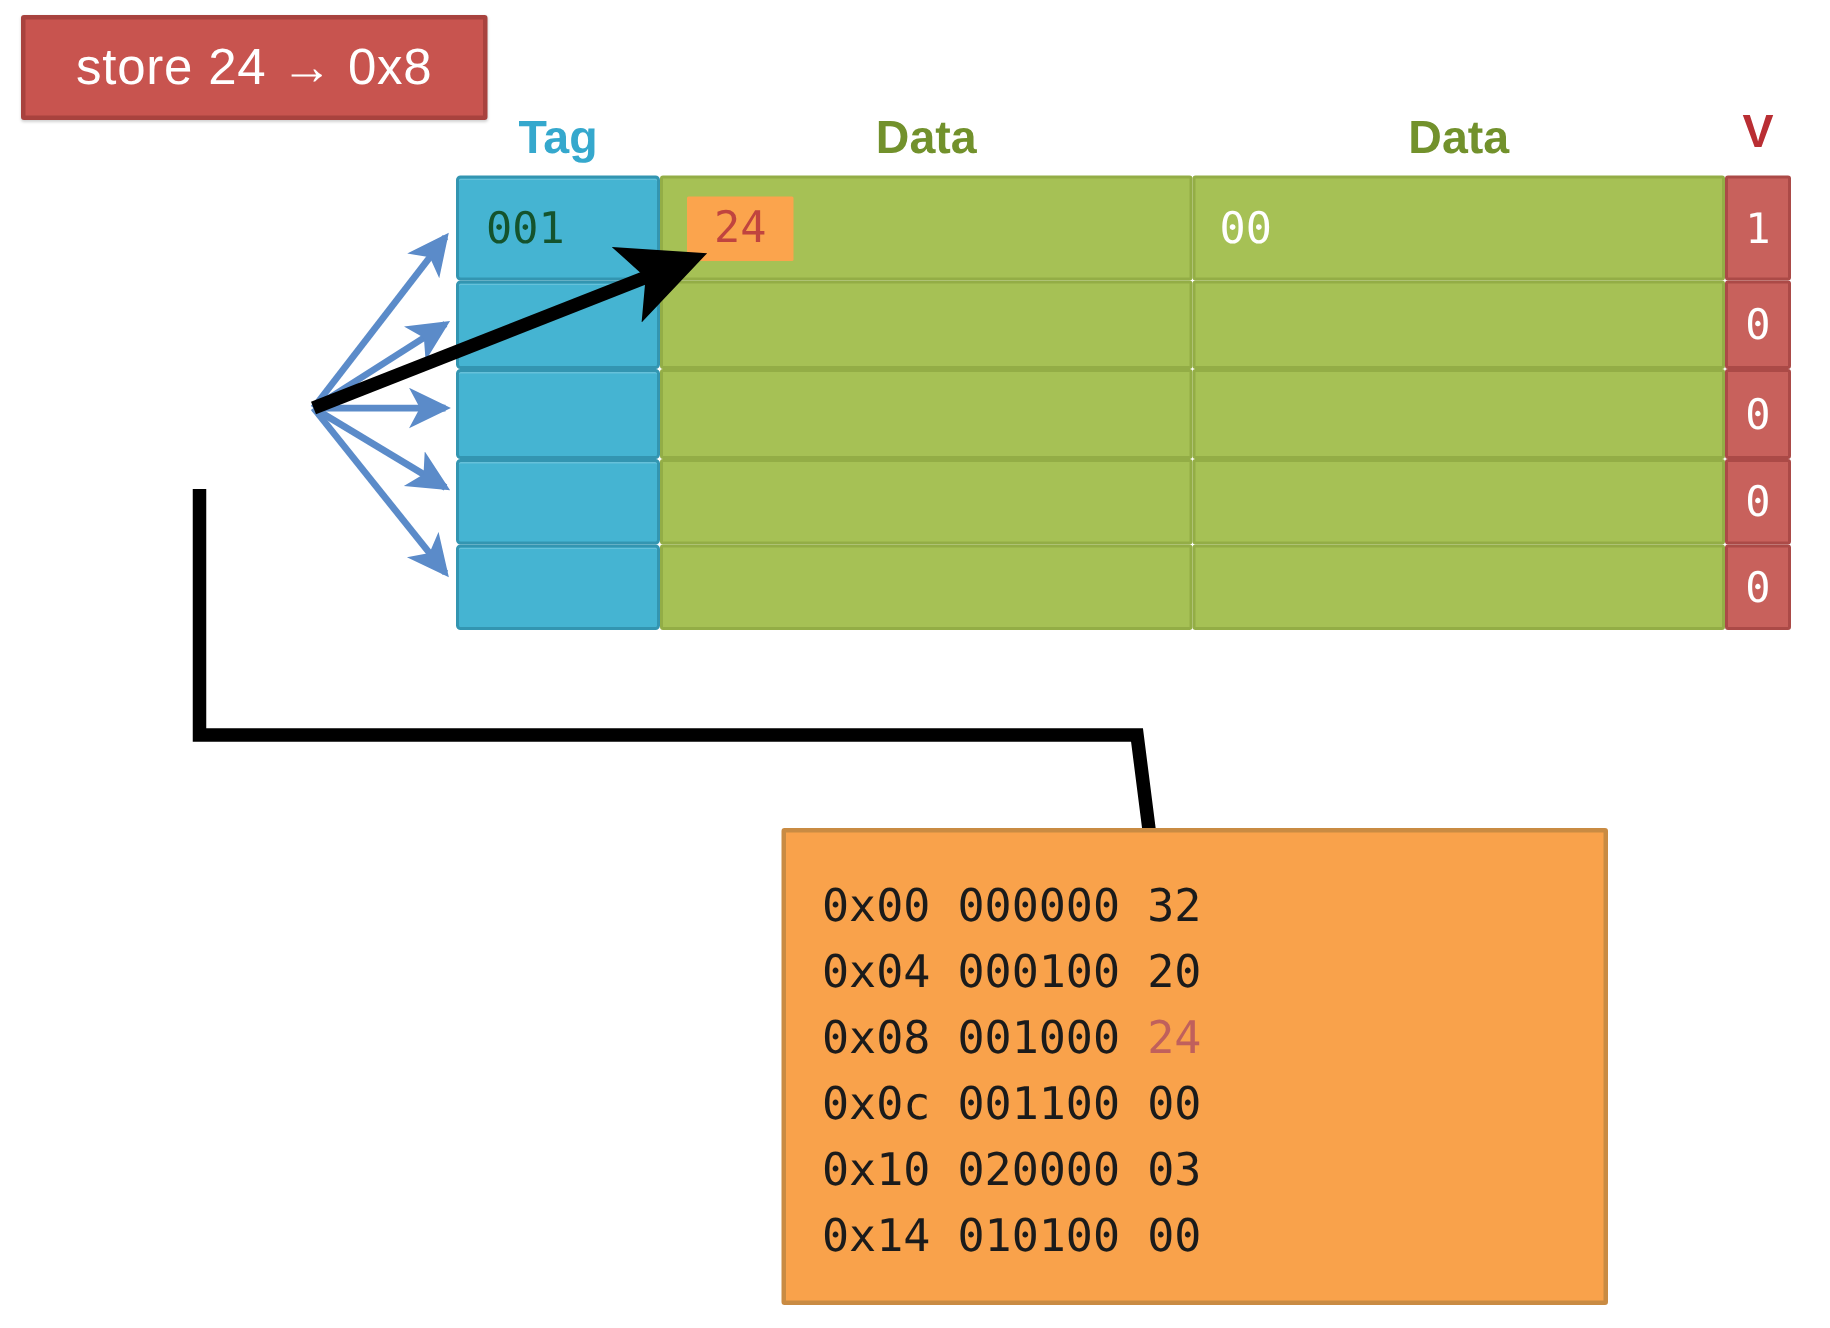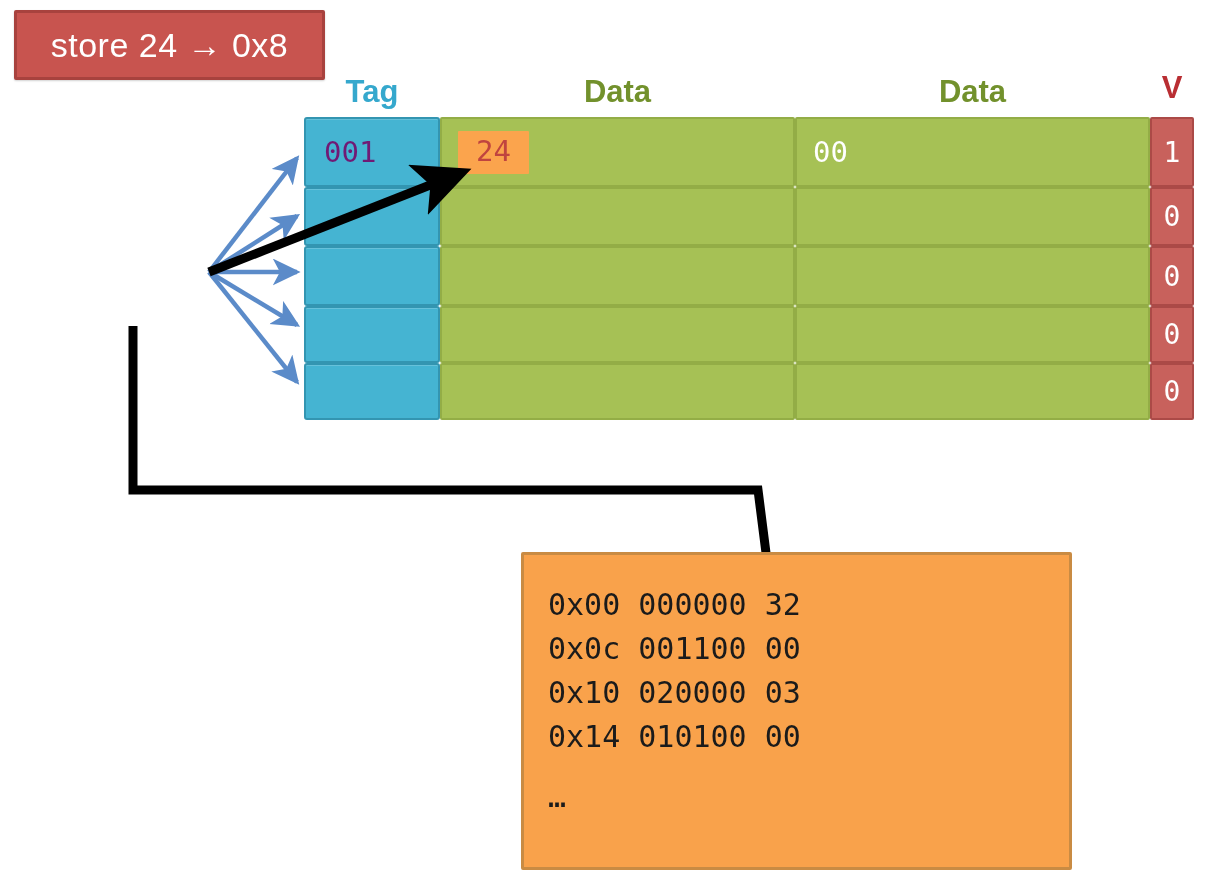--- a/index.html
+++ b/index.html
@@ -70,21 +70,21 @@
     height: 100%;
     position: relative;
     display: flex;
     align-items: center;
   }
   .cell.tag {
     width: 136px;
     background: #45b4d2;
     border: 2px solid #3395b1;
     border-radius: 3px;
-    color: #701a75;
+    color: #14532d;
     font-family: "DejaVu Sans Mono", monospace;
     font-size: 29px;
     padding-left: 18px;
     box-shadow: inset 0 1px 0 rgba(255,255,255,0.18);
   }
   .cell.data {
     width: 355px;
     background: #a6c155;
     border: 2px solid #93ad46;
     border-radius: 2px;
@@ -248,19 +248,21 @@
       </marker>
     </defs>
 
     <line x1="209" y1="272" x2="448" y2="178" stroke="#000000" stroke-width="9" marker-end="url(#blackhead)"></line>
 
     <path d="M133,326 L133,490 L758,490 L779,655" stroke="#000000" stroke-width="9" fill="none" stroke-linejoin="miter" marker-end="url(#blackhead)"></path>
   </svg>
 
   <div id="memory-box">
       <div class="mem-line"><span>0x00</span> <span>000000</span> <span>32</span></div>
+      <div class="mem-line"><span>0x04</span> <span>000100</span> <span>20</span></div>
+      <div class="mem-line"><span>0x08</span> <span>001000</span> <span class="val-hl">24</span></div>
       <div class="mem-line"><span>0x0c</span> <span>001100</span> <span>00</span></div>
       <div class="mem-line"><span>0x10</span> <span>020000</span> <span>03</span></div>
       <div class="mem-line"><span>0x14</span> <span>010100</span> <span>00</span></div>
       <div class="mem-ellipsis">…</div>
     </div>
 
 </div>
 
 </body></html>

